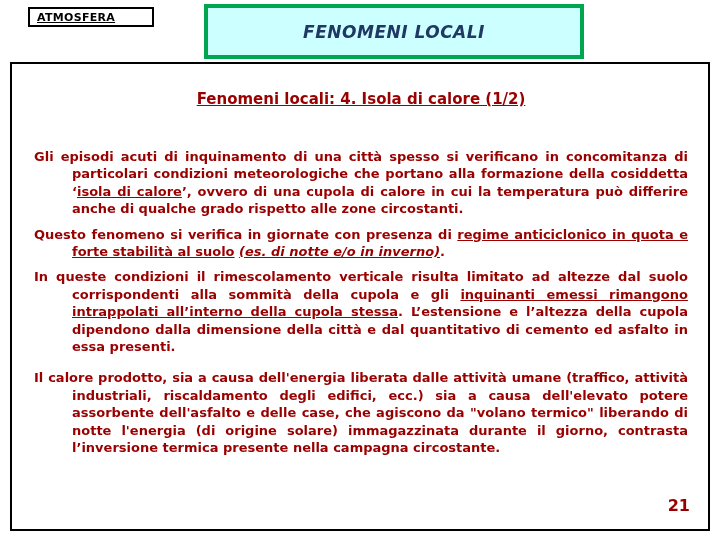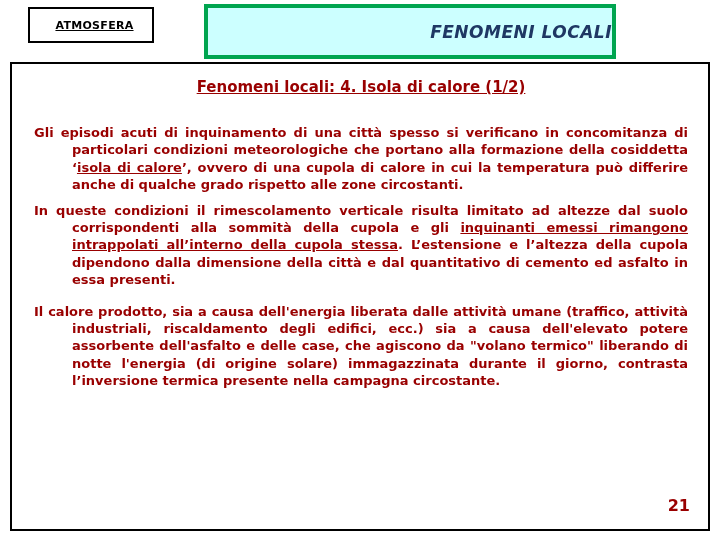--- a/index.html
+++ b/index.html
@@ -7,79 +7,78 @@
     width: 720px; height: 540px;
     background: #ffffff;
     font-family: "DejaVu Sans", "Liberation Sans", sans-serif;
     position: relative;
     overflow: hidden;
   }
 
   
   .atmosfera-box {
     position: absolute; left: 28px; top: 7px;
-    width: 126px; height: 36px;
+    width: 126px; height: 20px;
     background: #ffffff;
     border: 2px solid #000000;
     box-sizing: border-box;
     display: flex; align-items: center;
     padding-left: 7px;
     z-index: 2;
-    justify-content: center;
   }
   .atmosfera-box span {
     font-size: 11px; font-weight: bold;
     text-decoration: underline;
     color: #000000; letter-spacing: 0.3px;
   }
 
   
   .topic-box {
     position: absolute; left: 204px; top: 4px;
-    width: 412px; height: 55px;
+    width: 380px; height: 55px;
     background: #CCFFFF;
     border: 4px solid #00A550;
     box-sizing: border-box;
-    display: flex; align-items: center; justify-content: flex-end;
+    display: flex; align-items: center; justify-content: center;
     z-index: 2;
   }
   .topic-box span {
     font-size: 17px; font-weight: bold; font-style: italic;
     color: #1F3864; letter-spacing: 0.5px;
   }
 
   
   .main-box {
     position: absolute; left: 10px; top: 62px;
     width: 700px; height: 469px;
     background: #ffffff;
     border: 2px solid #000000;
     box-sizing: border-box;
     padding: 14px 20px 0 22px;
   }
 
   .title {
-    margin: 0 0 0;
+    margin: 12px 0 0;
     text-align: center;
     font-size: 15px; font-weight: bold;
     text-decoration: underline;
     color: #990000;
   }
 
   .para {
     color: #990000;
     font-size: 13px;
     font-weight: bold;
     line-height: 1.34;
     text-align: justify;
     margin: 8px 0 0;
     padding-left: 38px;
     text-indent: -38px;
   }
-  .p1 { margin-top: 28px; }
+  .p1 { margin-top: 40px; }
   .p4 { margin-top: 14px; }
 
   .u { text-decoration: underline; }
   .i { font-style: italic; }
 
   .page-number {
     position: absolute; right: 18px; bottom: 14px;
     font-size: 16px; font-weight: bold;
     color: #990000;
   }
@@ -94,19 +93,20 @@
   </div>
 
   <div class="topic-box">
     <span>FENOMENI LOCALI</span>
   </div>
 
   <div class="main-box">
     <h1 class="title">Fenomeni locali: 4. Isola di calore (1/2)</h1>
 
     <p class="para p1"><span>Gli episodi acuti di inquinamento di una città spesso si verificano in concomitanza di particolari condizioni meteorologiche che portano alla formazione della cosiddetta ‘</span><span class="u">isola di calore</span><span>’, ovvero di una cupola di calore in cui la temperatura può differire anche di qualche grado rispetto alle zone circostanti.</span></p>
+    <p class="para p2"><span>Questo fenomeno si verifica in giornate con presenza di </span><span class="u">regime anticiclonico in quota e forte stabilità al suolo</span><span> </span><span class="u i">(es. di notte e/o in inverno)</span><span>.</span></p>
     <p class="para p3"><span>In queste condizioni il rimescolamento verticale risulta limitato ad altezze dal suolo corrispondenti alla sommità della cupola e gli </span><span class="u">inquinanti emessi rimangono intrappolati all’interno della cupola stessa</span><span>. L’estensione e l’altezza della cupola dipendono dalla dimensione della città e dal quantitativo di cemento ed asfalto in essa presenti.</span></p>
     <p class="para p4"><span>Il calore prodotto, sia a causa dell'energia liberata dalle attività umane (traffico, attività industriali, riscaldamento degli edifici, ecc.) sia a causa dell'elevato potere assorbente dell'asfalto e delle case, che agiscono da "volano termico" liberando di notte l'energia (di origine solare) immagazzinata durante il giorno, contrasta l’inversione termica presente nella campagna circostante.</span></p>
 
     <div class="page-number">21</div>
   </div>
 
 </div>
 
 </body></html>

